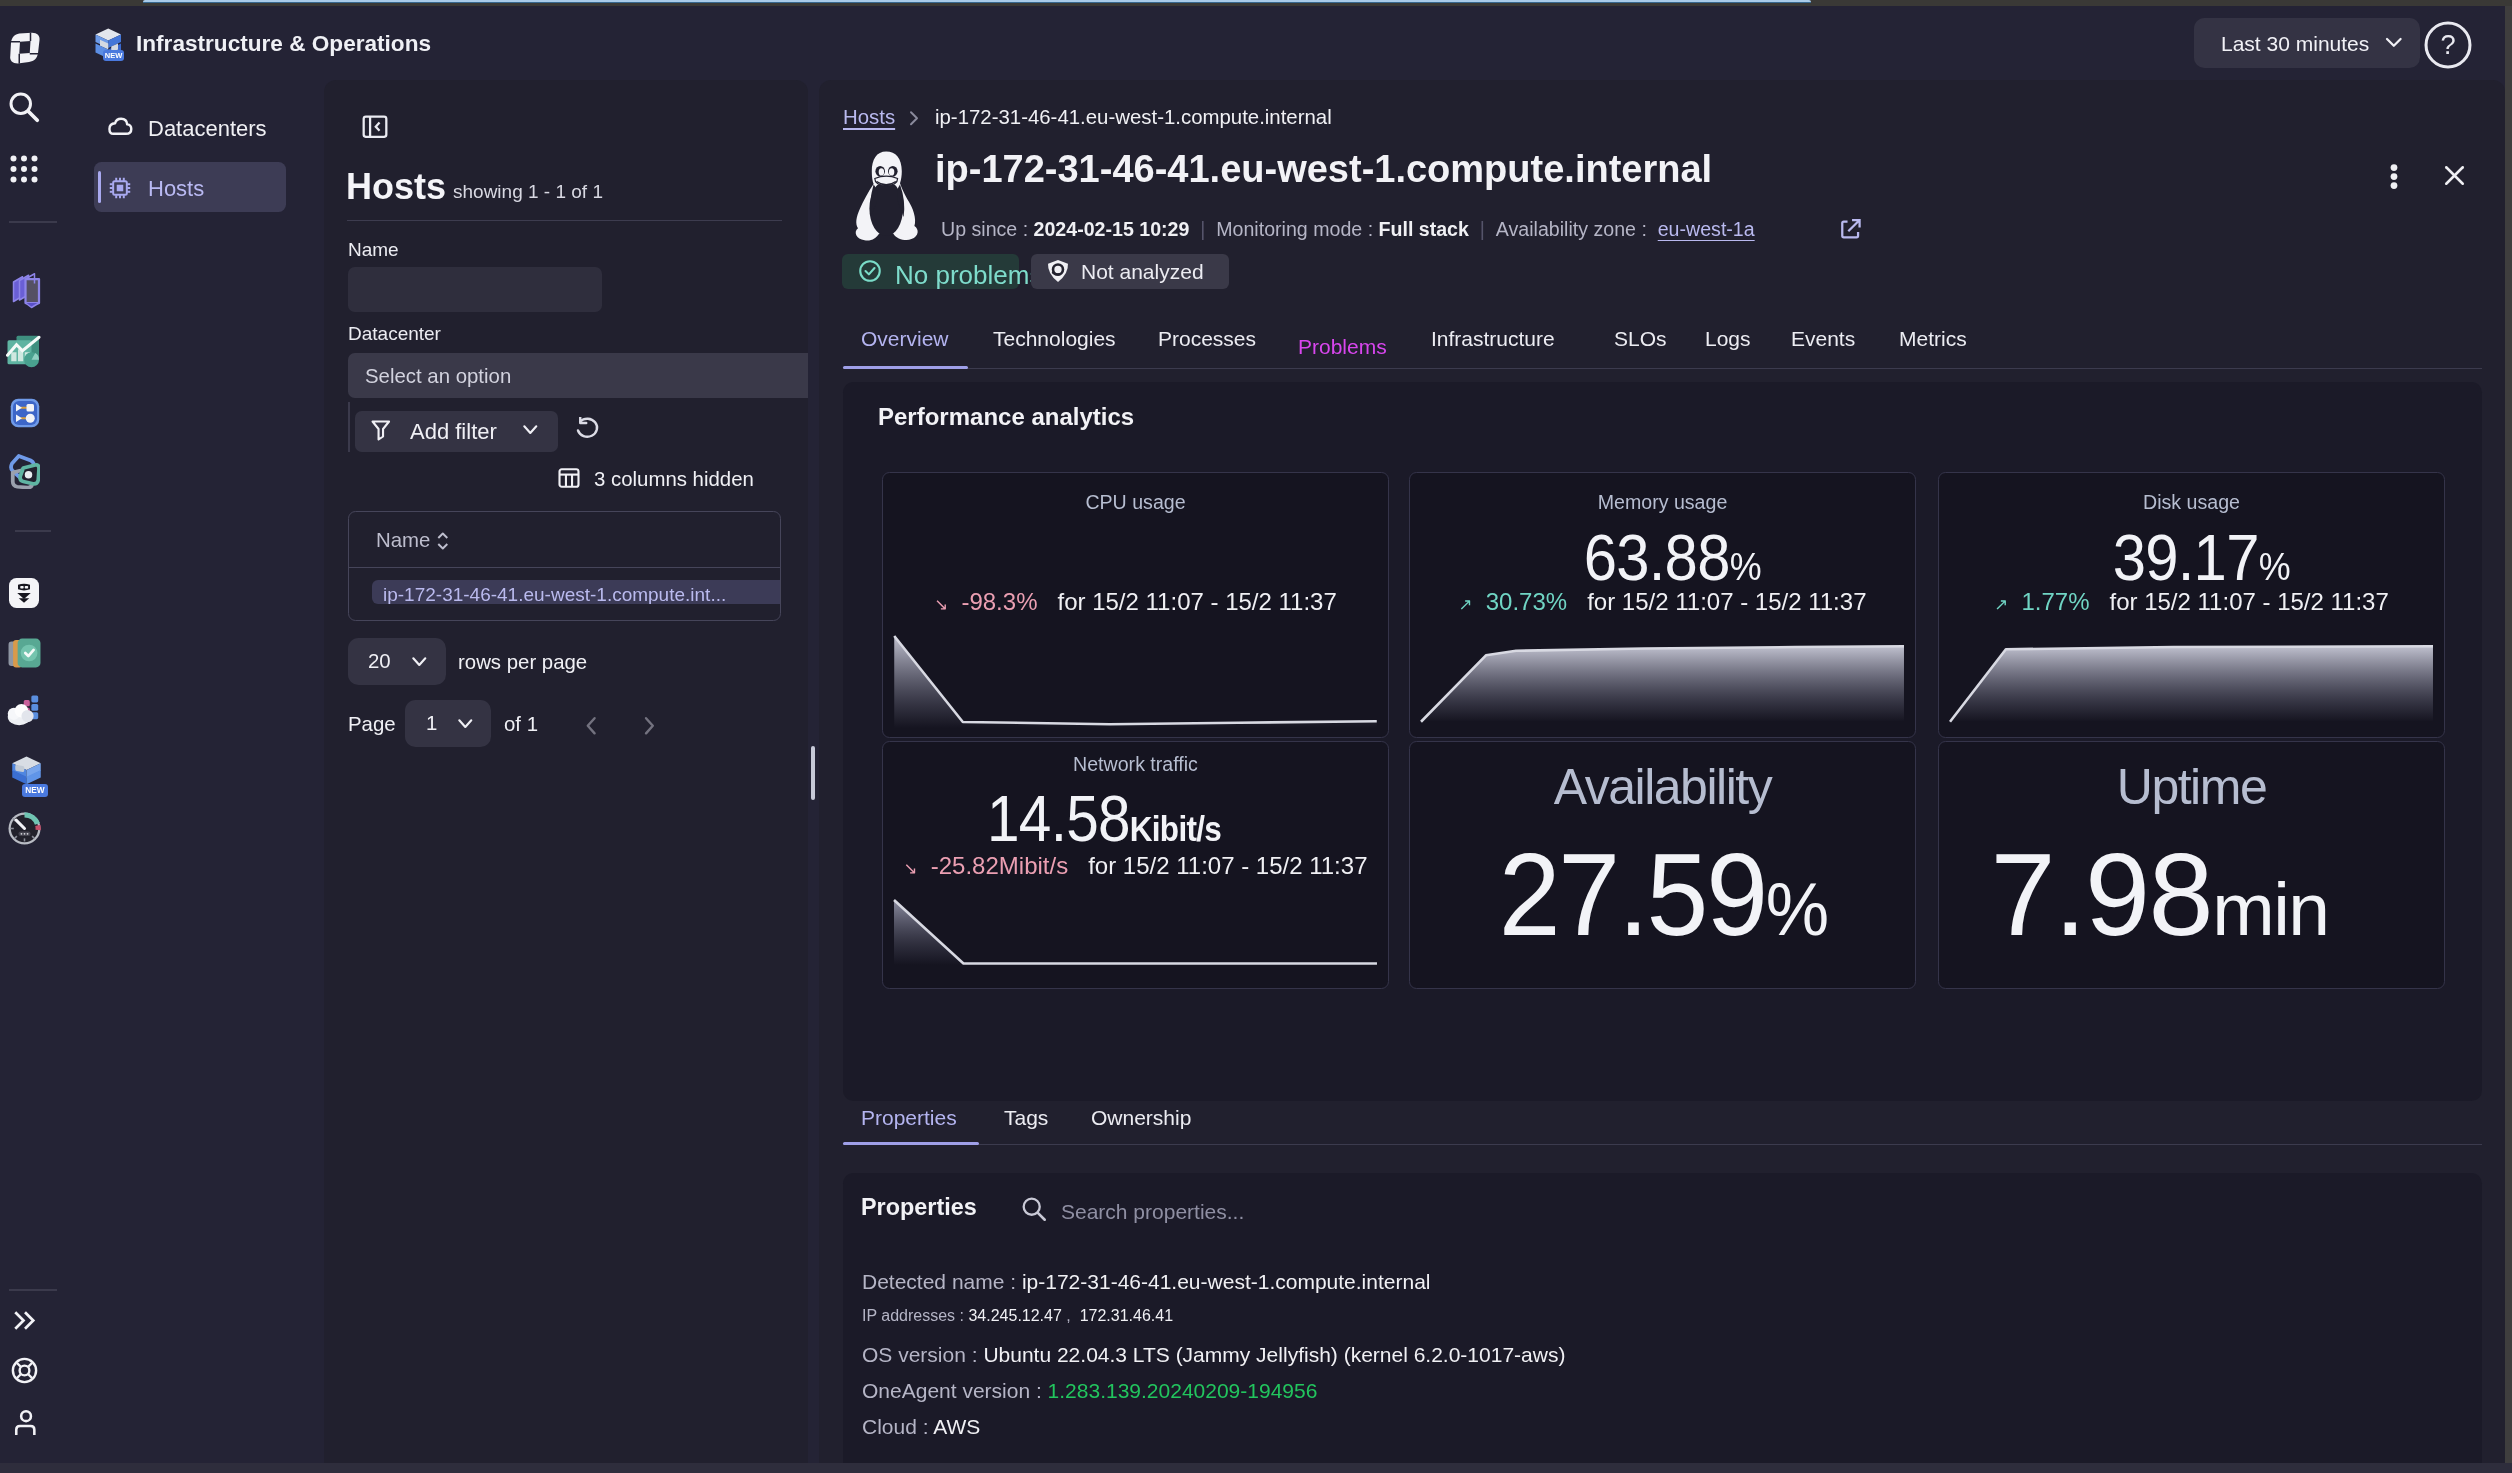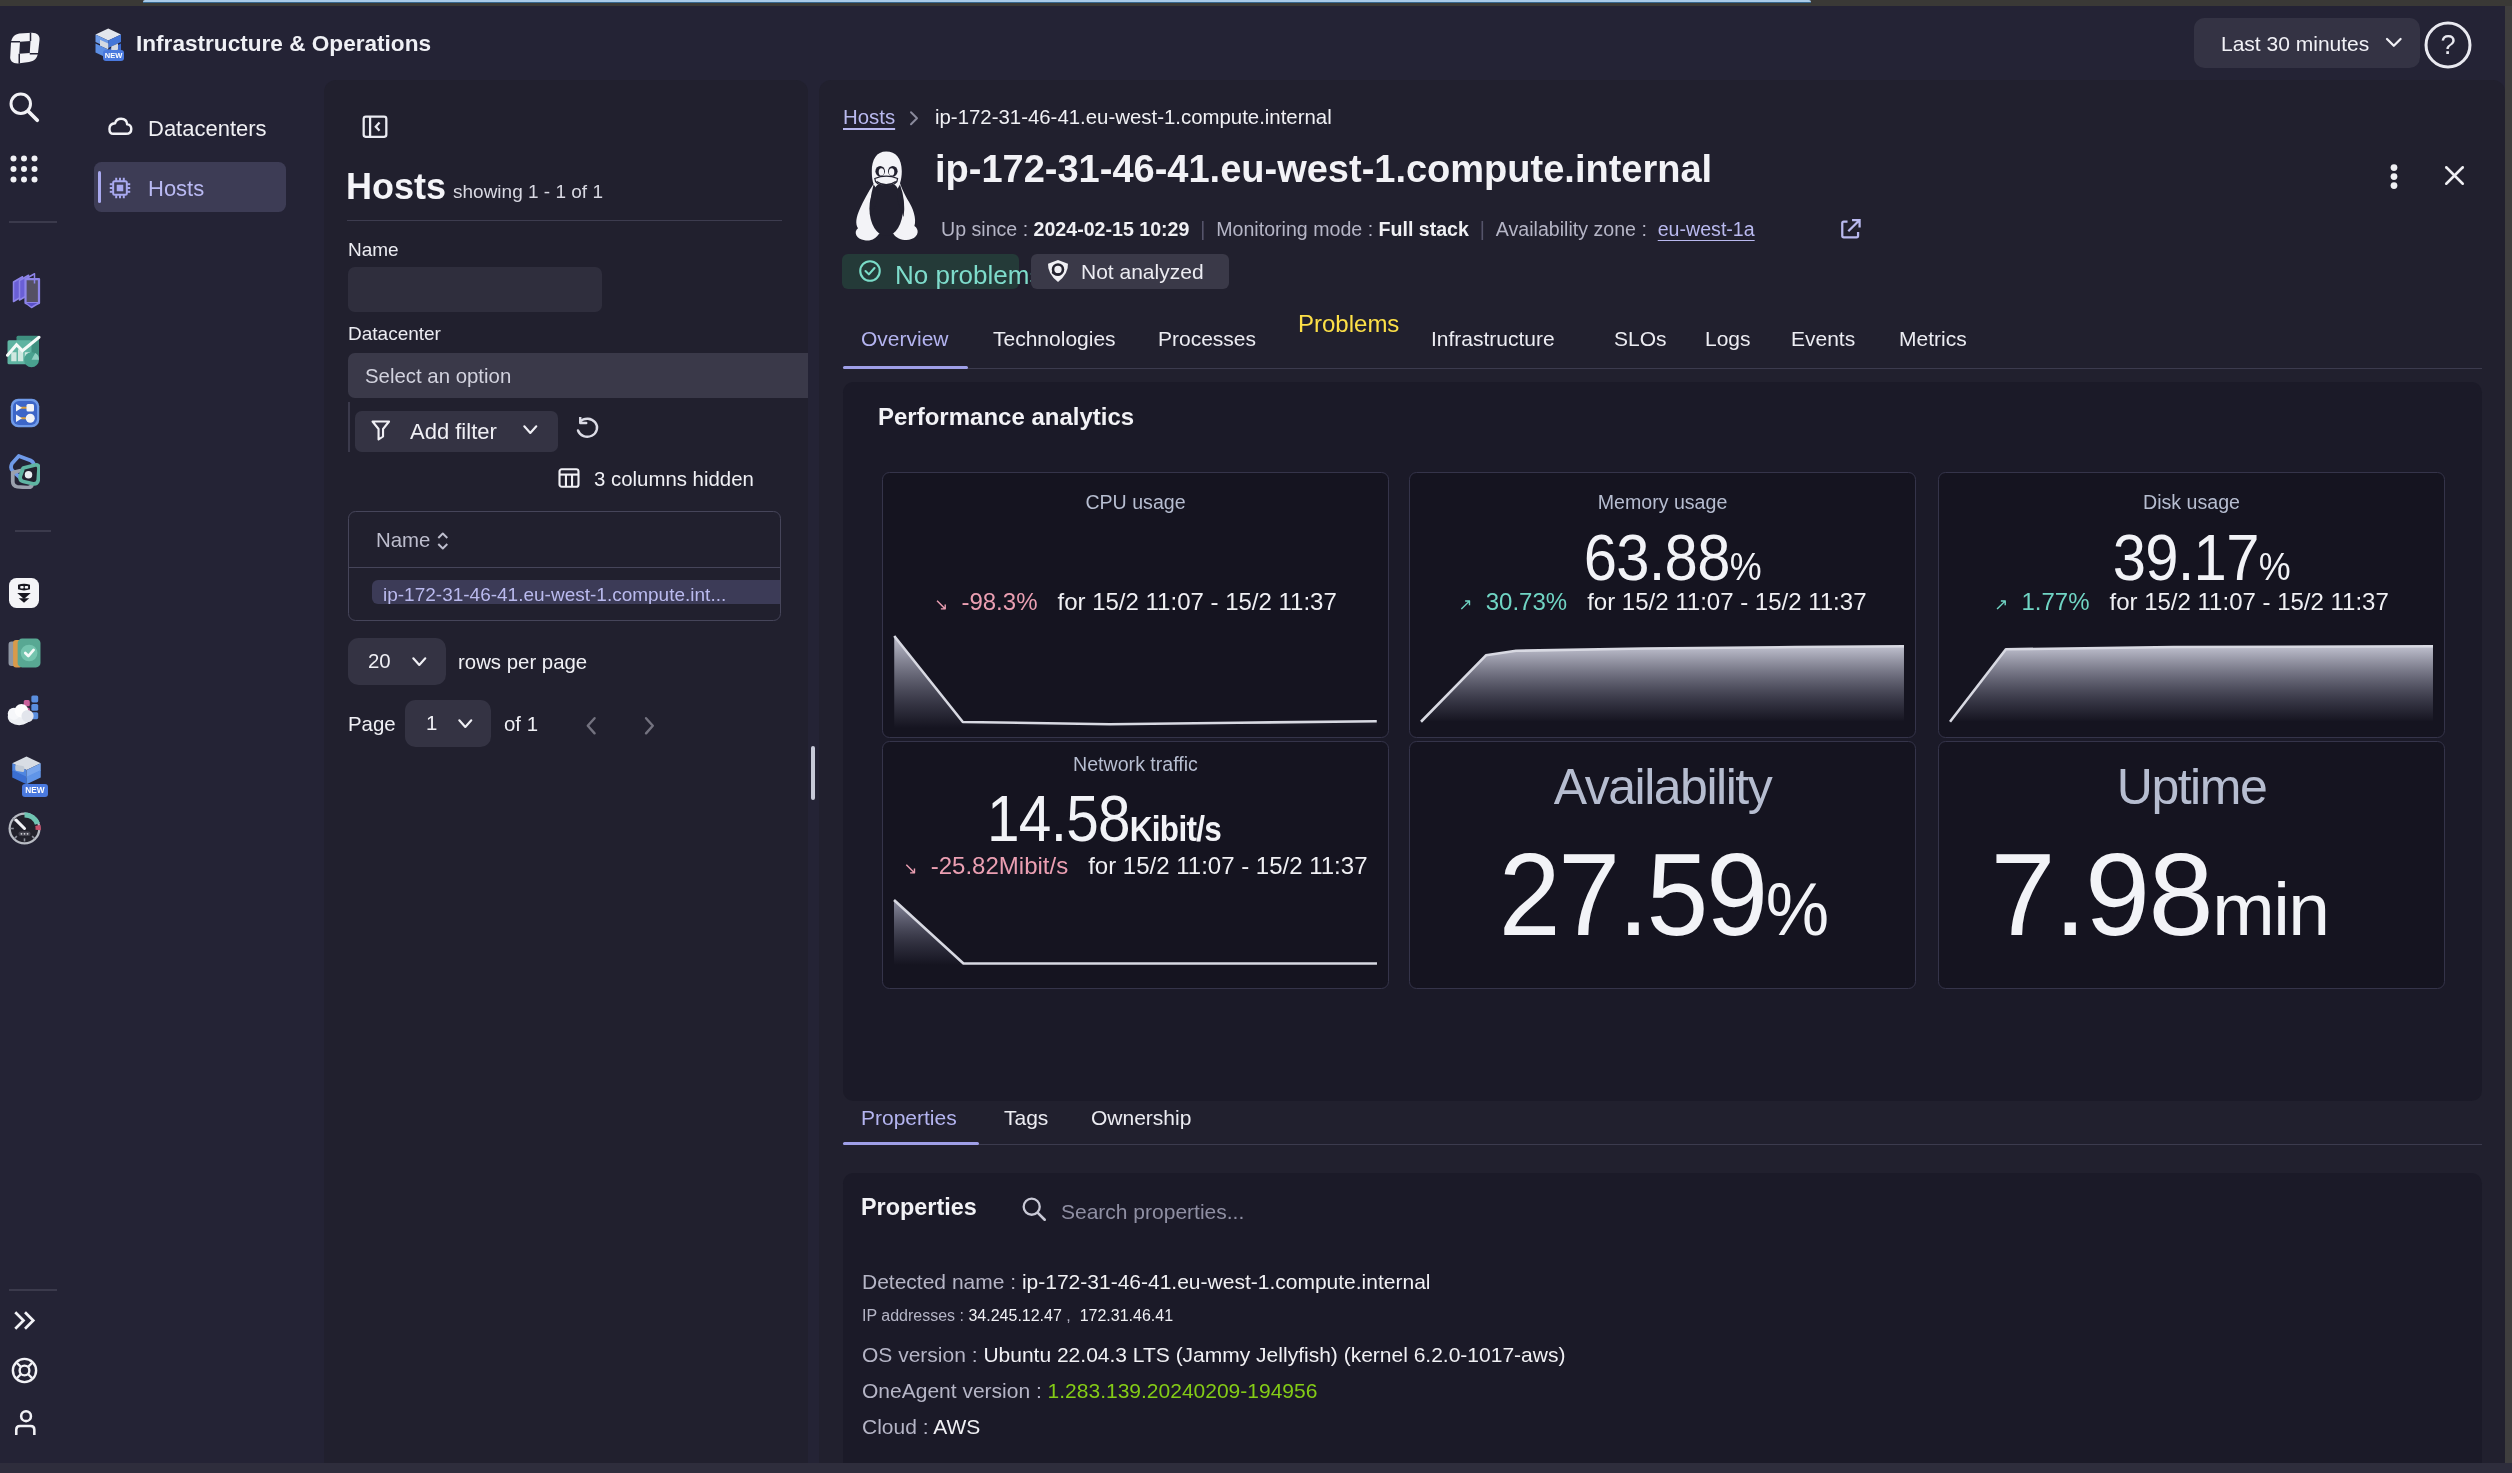--- a/index.html
+++ b/index.html
@@ -340,21 +340,21 @@
   <svg class="abs" style="left:1045px;top:258px;" width="26" height="26" viewBox="0 0 34 34">
     <path d="M17,2.5 L30,7.5 Q31,20 17,31.5 Q3,20 4,7.5 Z" fill="#f0f0f4"></path>
     <circle cx="17" cy="15" r="6.5" fill="none" stroke="#23222e" stroke-width="3.4"></circle>
     <path d="M10.5,19 Q14,22.5 18,21.5" fill="none" stroke="#23222e" stroke-width="3.2" stroke-linecap="round"></path>
   </svg>
   <div class="abs txt" style="left:1081px;top:260px;font-size:21px;color:#ececf2;">Not analyzed</div>
 
   <div class="abs txt" style="left:861px;top:327px;font-size:21px;color:#b4b4f0;">Overview</div>
   <div class="abs txt" style="left:993px;top:327px;font-size:21px;color:#ececf2;">Technologies</div>
   <div class="abs txt" style="left:1158px;top:327px;font-size:21px;color:#ececf2;">Processes</div>
-  <div class="abs txt" style="left:1298px;top:310px;font-size:24px;color:#fde047;">Problems</div>
+  <div class="abs txt" style="left:1298px;top:335px;font-size:21px;color:#d946ef;">Problems</div>
   <div class="abs txt" style="left:1431px;top:327px;font-size:21px;color:#ececf2;">Infrastructure</div>
   <div class="abs txt" style="left:1614px;top:327px;font-size:21px;color:#ececf2;">SLOs</div>
   <div class="abs txt" style="left:1705px;top:327px;font-size:21px;color:#ececf2;">Logs</div>
   <div class="abs txt" style="left:1791px;top:327px;font-size:21px;color:#ececf2;">Events</div>
   <div class="abs txt" style="left:1899px;top:327px;font-size:21px;color:#ececf2;">Metrics</div>
   <div class="abs" style="left:843px;top:368px;width:1639px;height:1.1px;background:#3c3b4e;"></div>
   <div class="abs" style="left:843px;top:366px;width:125px;height:3px;background:#9f9fe8;border-radius:1.5px;"></div>
 
   <div class="abs" style="left:843px;top:382px;width:1639px;height:719px;background:#1b1a28;border-radius:10.6px;"></div>
   <div class="abs txt" style="left:878px;top:403px;font-size:24px;font-weight:bold;color:#f2f2f6;">Performance analytics</div>
@@ -442,21 +442,21 @@
   <div class="abs txt" style="left:861px;top:1194px;font-size:23.4px;font-weight:bold;color:#f2f2f6;">Properties</div>
   <svg class="abs" style="left:1021px;top:1196px;" width="26" height="26" viewBox="0 0 34 34">
     <circle cx="14" cy="14" r="10.5" fill="none" stroke="#c9c9d6" stroke-width="3"></circle>
     <line x1="22" y1="22" x2="31" y2="31" stroke="#c9c9d6" stroke-width="3.4" stroke-linecap="round"></line>
   </svg>
   <div class="abs txt" style="left:1061px;top:1200px;font-size:21px;color:#8f8fa3;">Search properties...</div>
 
   <div class="abs txt" style="left:862px;top:1270px;font-size:21px;color:#b5b5c6;">Detected name : <span style="color:#f0f0f4;">ip-172-31-46-41.eu-west-1.compute.internal</span></div>
   <div class="abs txt" style="left:862px;top:1307px;font-size:16px;color:#b5b5c6;">IP addresses : <span style="color:#f0f0f4;">34.245.12.47</span><span style="color:#b5b5c6;"> ,&nbsp; </span><span style="color:#f0f0f4;">172.31.46.41</span></div>
   <div class="abs txt" style="left:862px;top:1343px;font-size:21px;color:#b5b5c6;">OS version : <span style="color:#f0f0f4;">Ubuntu 22.04.3 LTS (Jammy Jellyfish) (kernel 6.2.0-1017-aws)</span></div>
-  <div class="abs txt" style="left:862px;top:1379px;font-size:21px;color:#b5b5c6;">OneAgent version : <span style="color:#84cc16;">1.283.139.20240209-194956</span></div>
+  <div class="abs txt" style="left:862px;top:1379px;font-size:21px;color:#b5b5c6;">OneAgent version : <span style="color:#22c55e;">1.283.139.20240209-194956</span></div>
   <div class="abs txt" style="left:862px;top:1415px;font-size:21px;color:#b5b5c6;">Cloud : <span style="color:#f0f0f4;">AWS</span></div>
 
   <svg class="abs" style="left:2388px;top:162px;" width="12" height="29" viewBox="0 0 16 38">
     <circle cx="8" cy="7" r="4.5" fill="#f0f0f4"></circle>
       <circle cx="8" cy="19" r="4.5" fill="#f0f0f4"></circle>
       <circle cx="8" cy="31" r="4.5" fill="#f0f0f4"></circle>
   </svg>
   <svg class="abs" style="left:2444px;top:165px;" width="21" height="21" viewBox="0 0 28 28">
     <line x1="3" y1="3" x2="25" y2="25" stroke="#f0f0f4" stroke-width="3.4" stroke-linecap="round"></line>
     <line x1="25" y1="3" x2="3" y2="25" stroke="#f0f0f4" stroke-width="3.4" stroke-linecap="round"></line>

